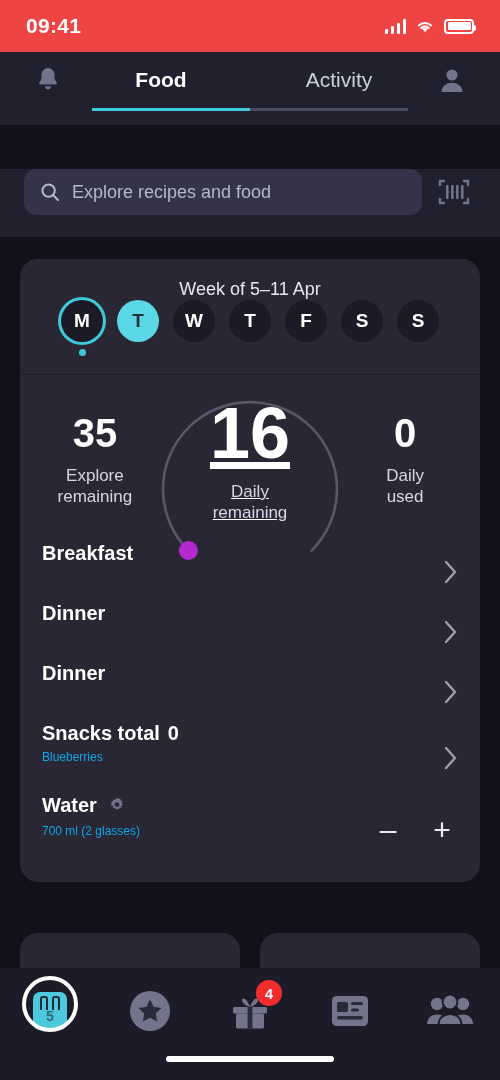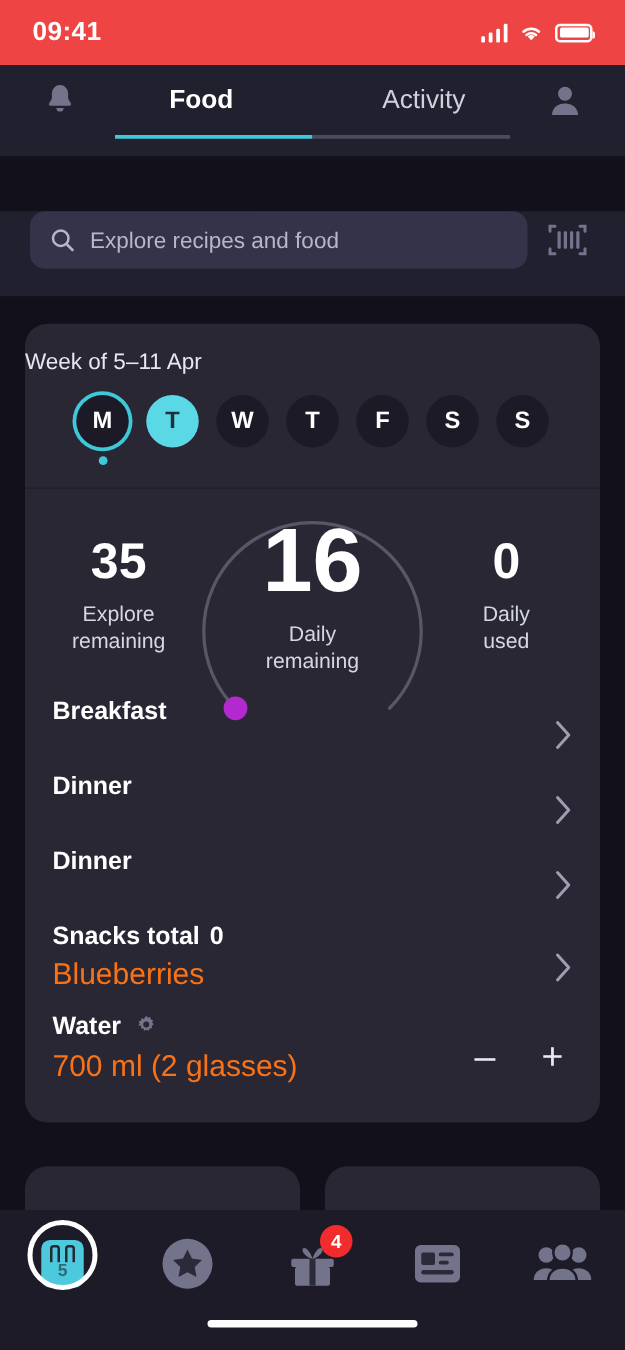--- a/index.html
+++ b/index.html
@@ -60,50 +60,50 @@
 
   
   .content { position:relative; height:731px; overflow:hidden; }
 
   .card {
     position:absolute; left:20px; right:20px; top:22px;
     background:#2a2735; border-radius:18px; overflow:hidden;
   }
 
   .week { padding:20px 0 14px; }
-  .week-title { font-size:18px; color:#e6e7f0; margin-bottom:16px; }
+  .week-title { text-align:center; font-size:18px; color:#e6e7f0; }
   .days { display:flex; justify-content:center; gap:14px; padding:0 18px 4px; }
   .day-wrap { position:relative; display:flex; flex-direction:column; align-items:center; }
   .day {
     width:42px; height:42px; border-radius:50%;
     background:#1c1a26; color:#fff; font-size:19px; font-weight:700;
     display:flex; align-items:center; justify-content:center;
   }
   .day-wrap.today .day { box-shadow:0 0 0 3px #3fc8d8; }
   .day-wrap.sel .day { background:#5ad8e6; color:#20303a; }
   .day-dot { width:7px; height:7px; border-radius:50%; background:#3fc8d8; margin-top:7px; }
   .day-dot.hidden { visibility:hidden; }
 
   .divider { height:1px; background:#201e2b; }
 
   
   .stats { display:flex; align-items:center; padding:22px 6px 18px; }
   .stat { flex:1; text-align:center; }
   .stat .num { font-size:40px; font-weight:700; line-height:1; color:#fff; }
   .stat .lbl { font-size:17px; color:#d6d7e4; line-height:1.25; margin-top:12px; }
-  .stat.center { flex:1.25; position:relative; }
+  .stat.center { flex:1.25; position:relative;text-decoration:underline; }
   .stat.center .num { font-size:72px; }
   .ring { position:absolute; left:50%; top:-6px; transform:translateX(-50%); }
 
   
   .rows { padding:0 22px 16px; }
   .row { display:flex; min-height:60px; }
   .row-main { flex:1; }
   .row-title { font-size:20px; font-weight:700; color:#fff; }
-  .row-sub { font-size:24px; color:#f97316; margin-top:5px; }
+  .row-sub { font-size:12px; color:#0ea5e9; margin-top:5px; }
   .count { font-weight:700; margin-left:8px; }
   .chev { width:26px; display:flex; align-items:center; justify-content:flex-end; }
   .row.two { min-height:72px; }
   .gear { display:inline-block; vertical-align:-2px; margin-left:6px; }
   .steppers { display:flex; align-items:center; gap:30px; padding-right:4px; }
   .stepper { font-size:30px; color:#e9eaf3; line-height:1; width:24px; text-align:center; }
 
   
   .peek { position:absolute; top:696px; left:0; right:0; display:flex; gap:20px; padding:0 20px; }
   .peek > div { flex:1; height:60px; background:#2a2735; border-radius:18px; }

